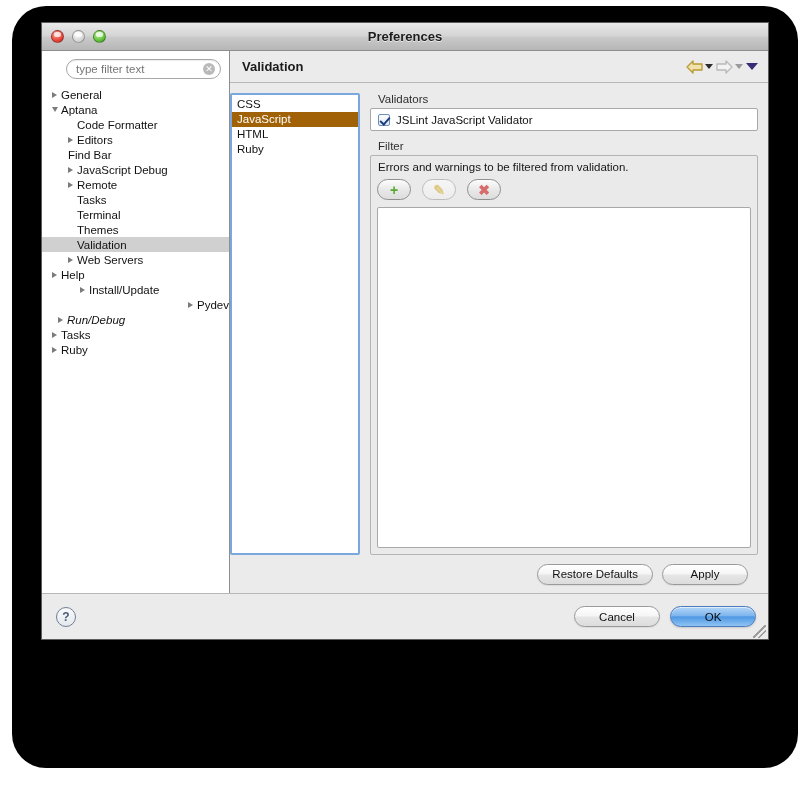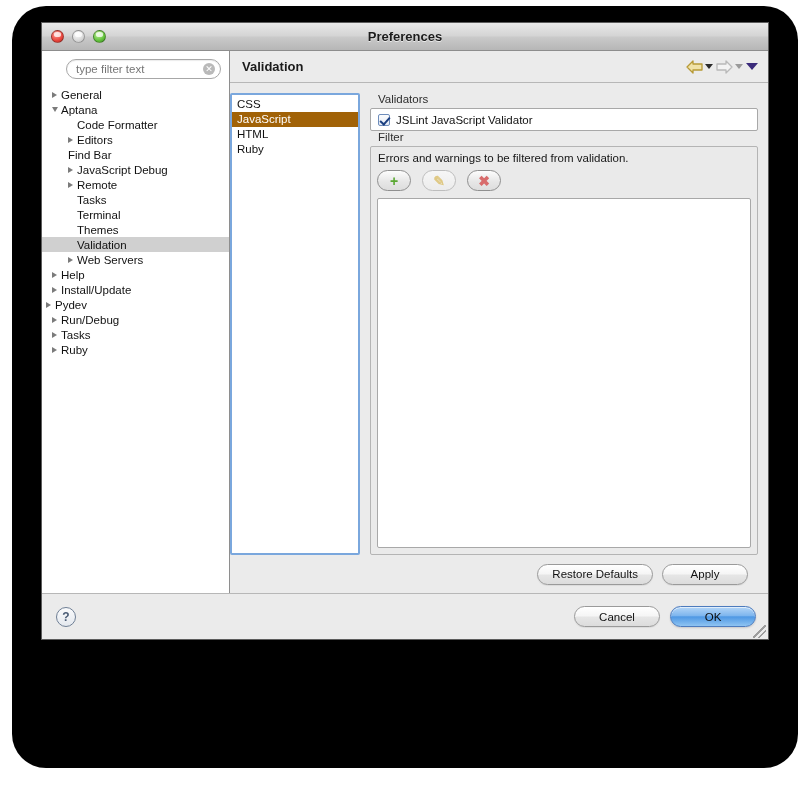--- a/index.html
+++ b/index.html
@@ -209,21 +209,21 @@
     margin-right: 6px;
     position: relative;
   }
   .chk.checked::after {
     content:""; position:absolute;
     left: 3px; top: 0px; width: 4px; height: 8px;
     border: solid #1b3f80; border-width: 0 2px 2px 0;
     transform: rotate(42deg);
   }
 
-  #filter-group { flex: 1; display: flex; flex-direction: column; min-height: 0; }
+  #filter-group { margin-top: 9px; flex: 1; display: flex; flex-direction: column; min-height: 0; }
   #filter-box {
     flex: 1; display: flex; flex-direction: column;
     background: #eaeaea;
     border: 1px solid #b4b4b4;
     border-radius: 2px;
     padding: 4px 6px 6px 6px;
     min-height: 0;
   }
   #filter-desc { font-size: 11.5px; color: #161616; padding: 1px 0 6px 1px; }
   #filter-tools { display: flex; gap: 11px; padding-bottom: 7px; }
@@ -363,29 +363,29 @@
               <span>Validation</span>
             </div>
             <div class="tree-row" style="padding-left: 22px;">
               <span class="twisty collapsed"></span>
               <span>Web Servers</span>
             </div>
             <div class="tree-row" style="padding-left: 6px;">
               <span class="twisty collapsed"></span>
               <span>Help</span>
             </div>
-            <div class="tree-row" style="padding-left: 6px;">
+            <div class="tree-row" style="padding-left: 6px; margin-left: 28px;">
               <span class="twisty collapsed"></span>
               <span>Install/Update</span>
             </div>
-            <div class="tree-row" style="">
+            <div class="tree-row" style="padding-left: 6px; justify-content: flex-end;">
               <span class="twisty collapsed"></span>
               <span>Pydev</span>
             </div>
-            <div class="tree-row" style="padding-left: 6px;">
+            <div class="tree-row" style="padding-left: 12px; font-style: italic;">
               <span class="twisty collapsed"></span>
               <span>Run/Debug</span>
             </div>
             <div class="tree-row" style="padding-left: 6px;">
               <span class="twisty collapsed"></span>
               <span>Tasks</span>
             </div>
             <div class="tree-row" style="padding-left: 6px;">
               <span class="twisty collapsed"></span>
               <span>Ruby</span>

